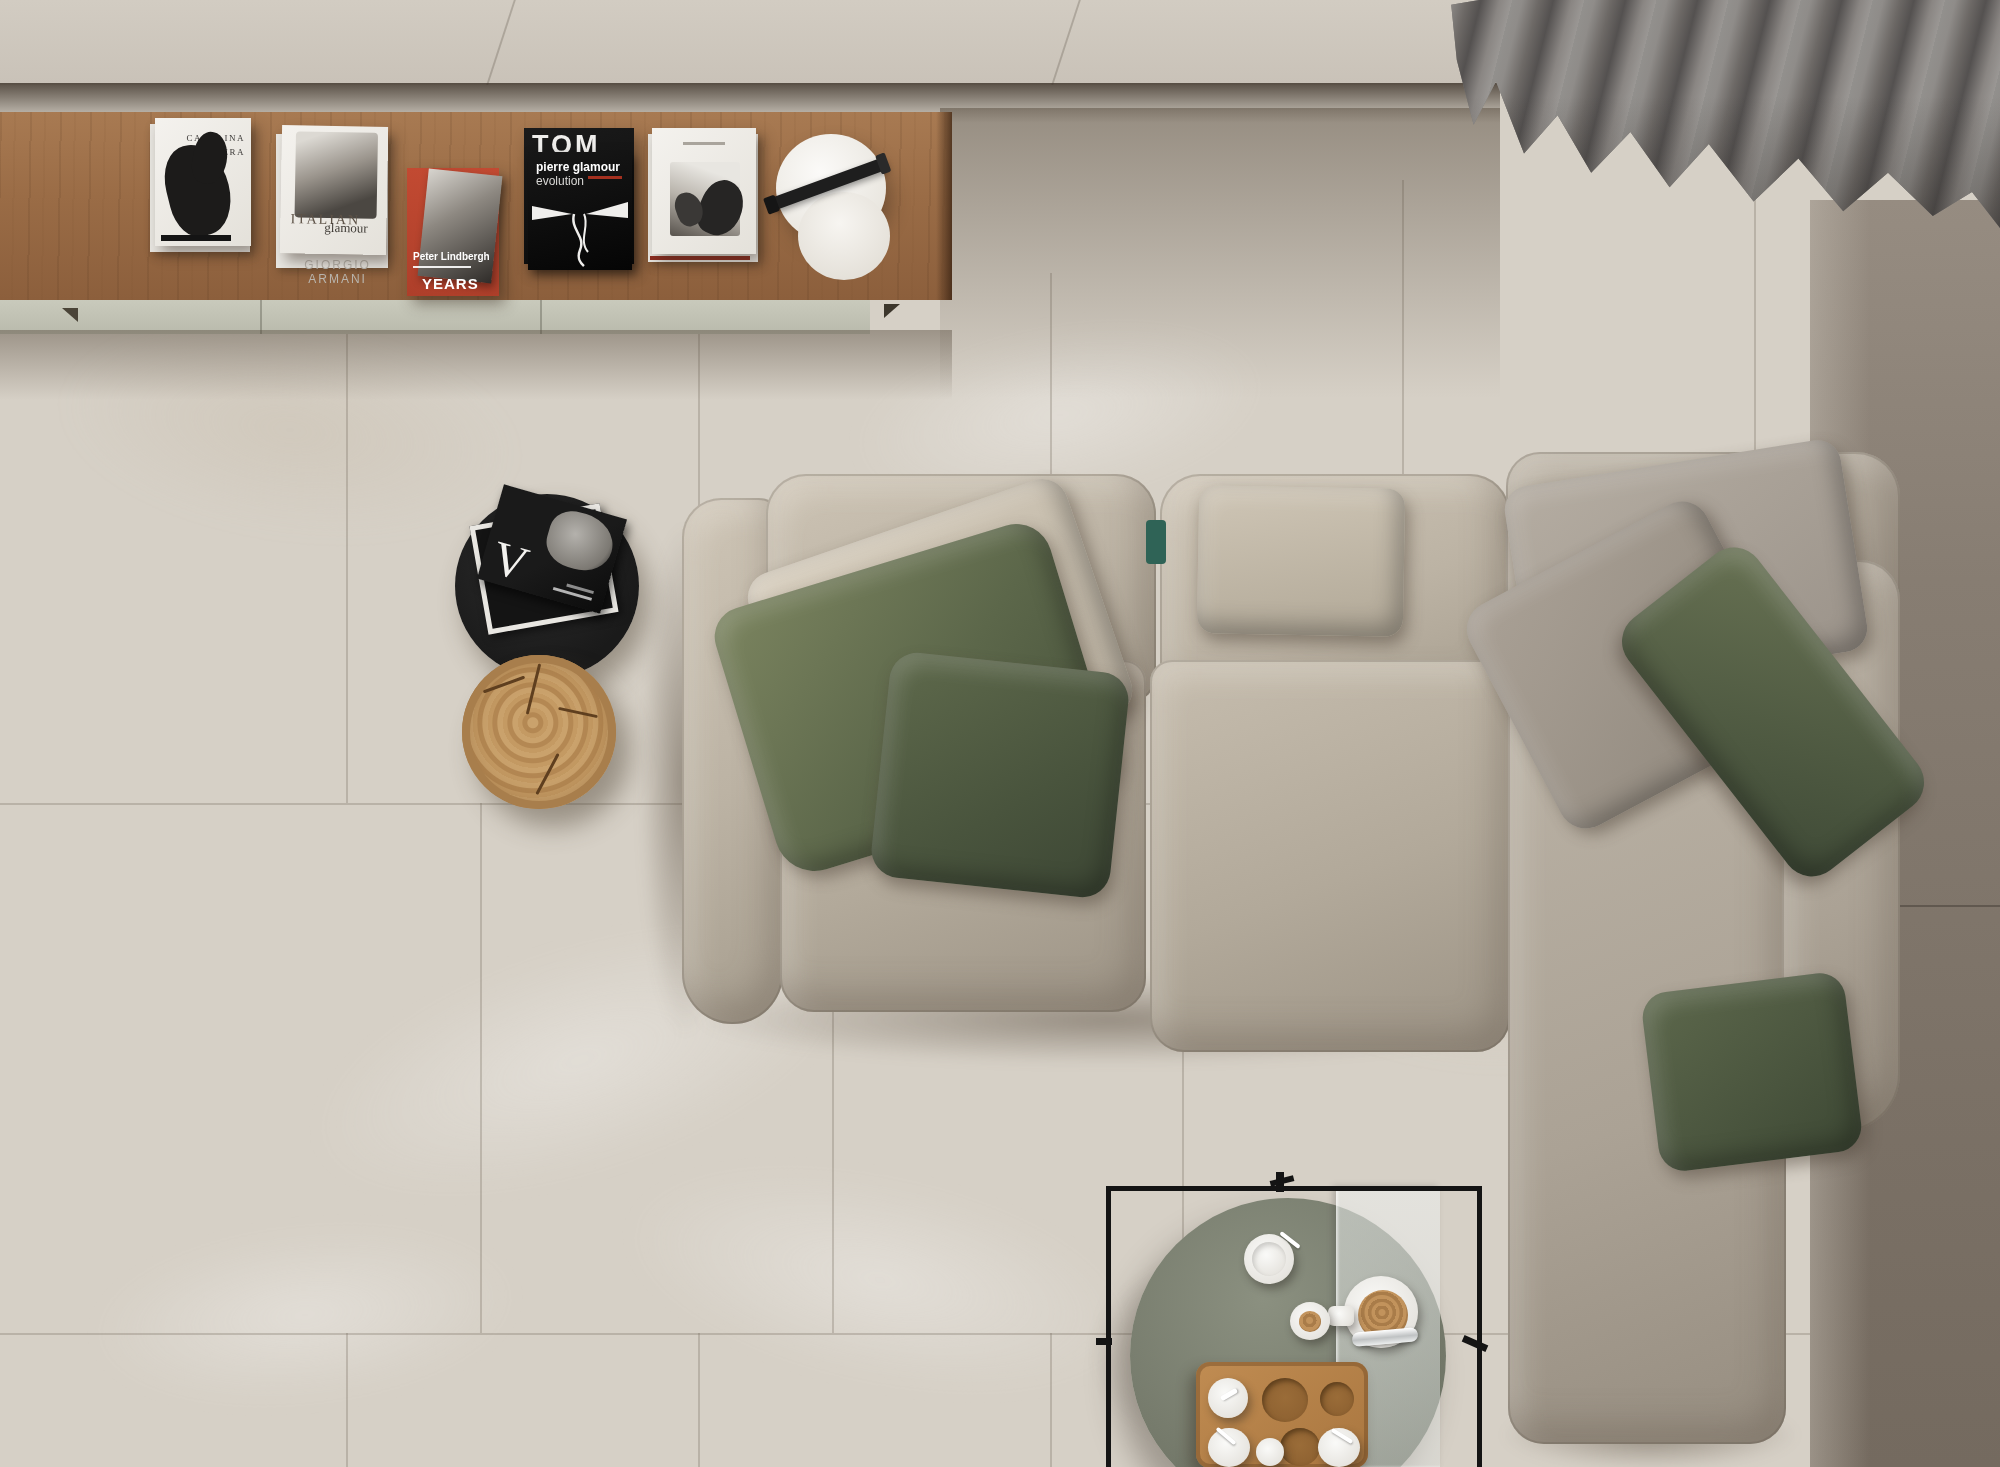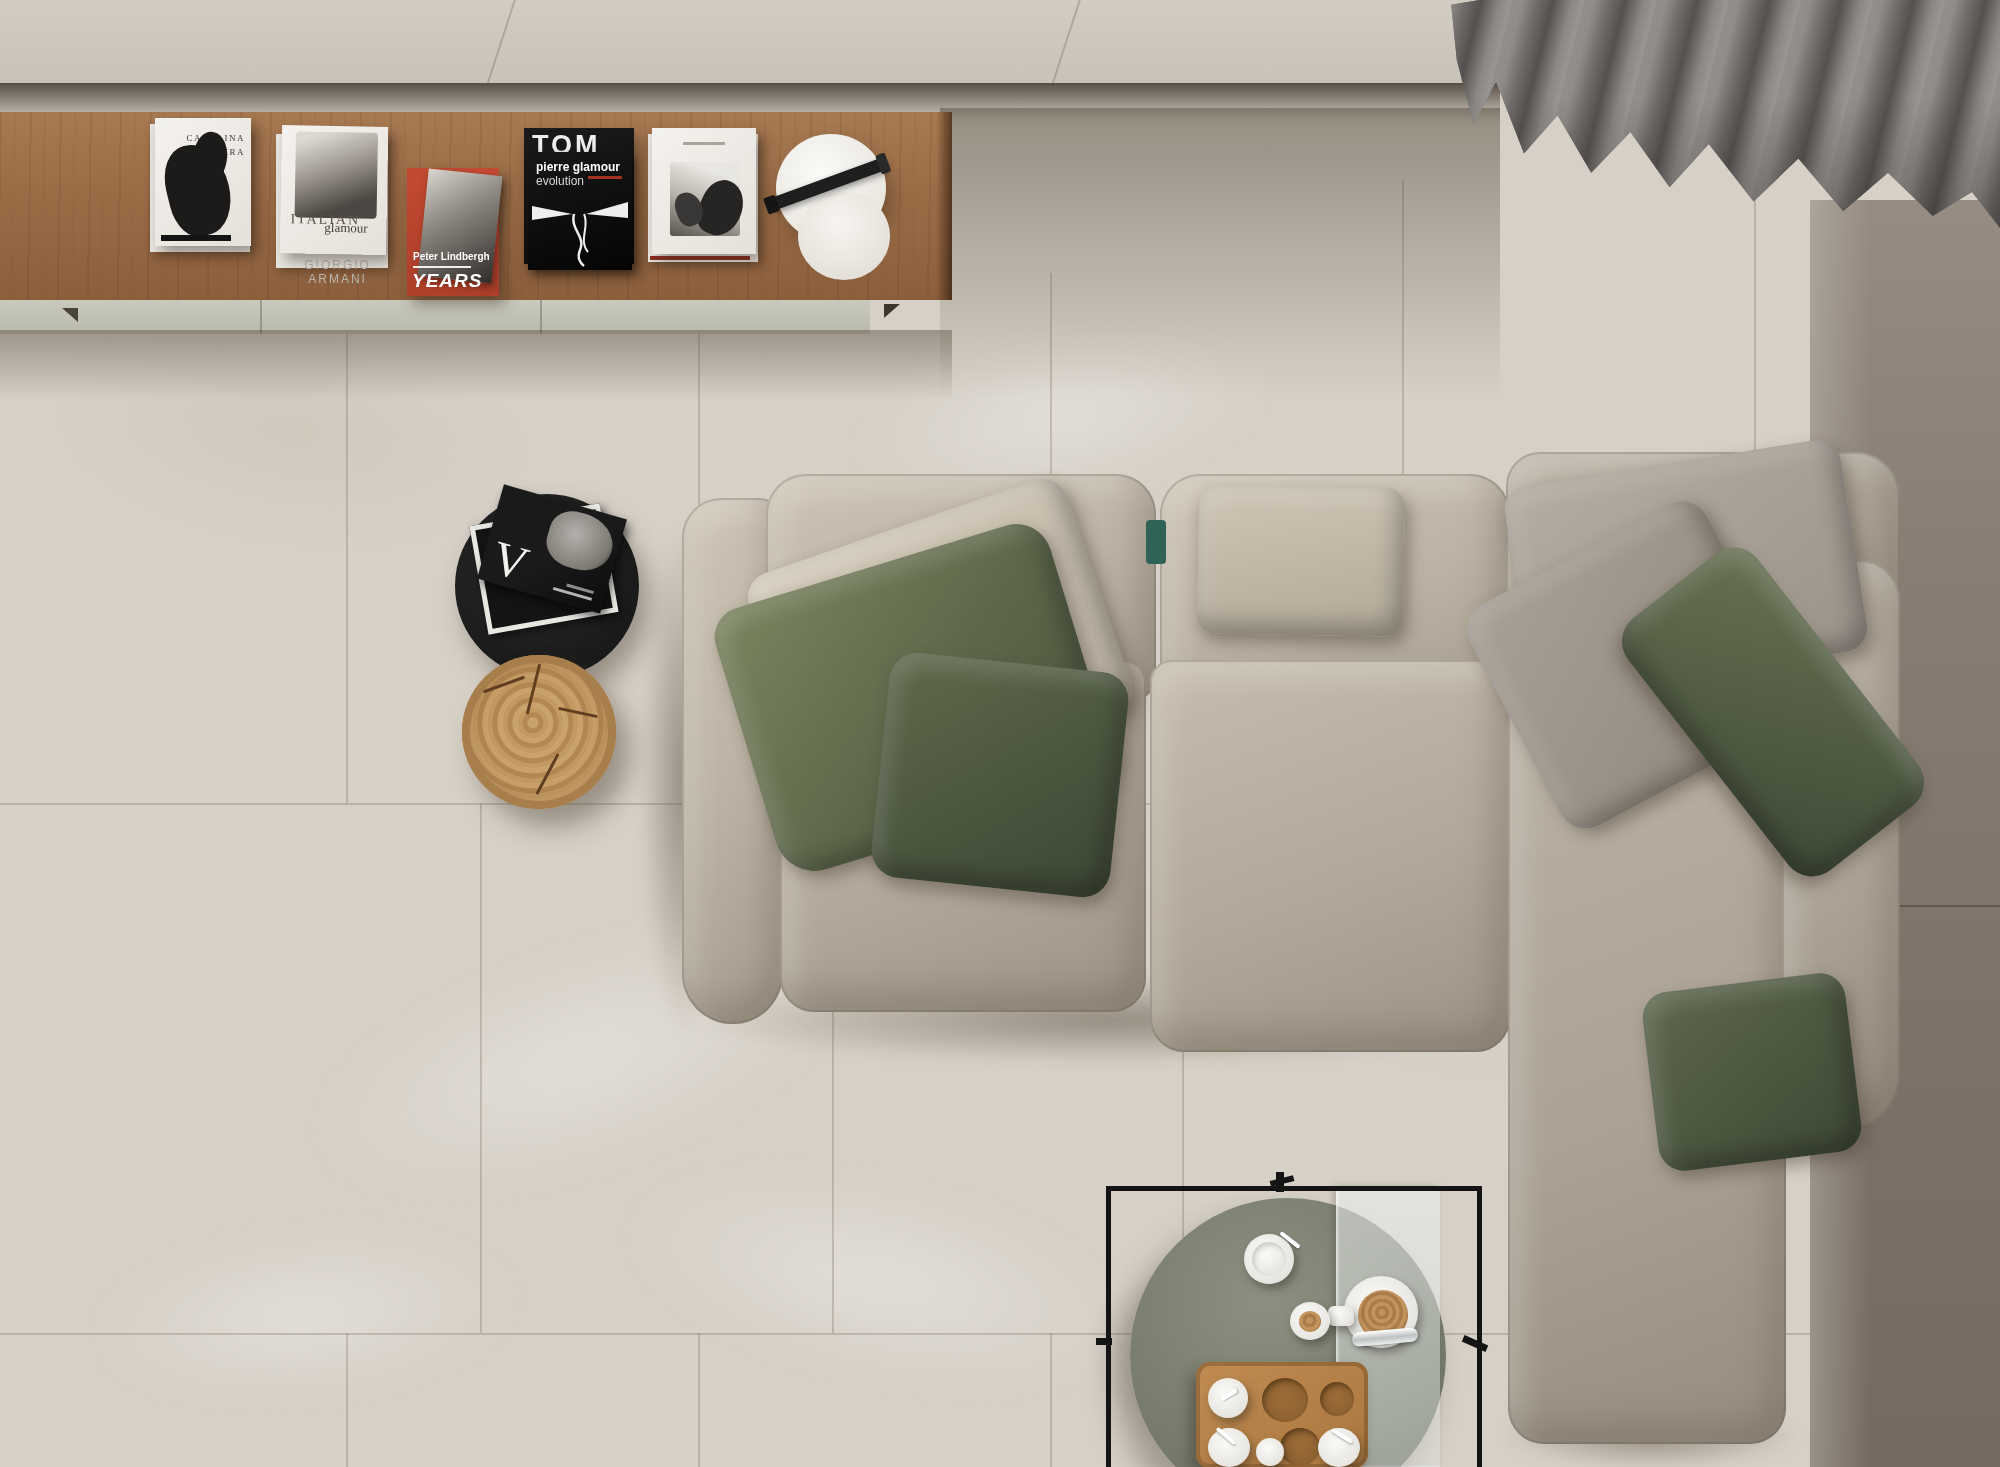--- a/index.html
+++ b/index.html
@@ -55,21 +55,21 @@
      font-size:14px;letter-spacing:2px;color:#5d5247;}
   .b2-script{position:absolute;left:44px;bottom:18px;font-family:"Liberation Serif",serif;
      font-size:13px;color:#3f3b36;}
   .b2-under{position:absolute;left:0;bottom:-18px;width:110%;text-align:center;
      font-size:12px;letter-spacing:2px;color:#b9b5ae;}
   .b3-red{background:linear-gradient(180deg,#c24a32,#ae3f2a);}
   .b3-photo{position:absolute;left:16px;top:4px;width:74px;height:108px;transform:rotate(6deg);
      background:linear-gradient(145deg,#d8d5cf 0%,#8d8881 40%,#2f2c29 100%);box-shadow:3px 4px 8px rgba(0,0,0,.4);}
   .b3-author{position:absolute;left:6px;bottom:34px;color:#fff;font-weight:bold;font-size:10px;}
   .b3-line{position:absolute;left:6px;bottom:28px;width:58px;height:2px;background:#fff;opacity:.9;}
-  .b3-years{position:absolute;left:5px;bottom:4px;color:#fff;font-weight:900;font-size:19px;letter-spacing:1px;font-style:italic;}
+  .b3-years{position:absolute;left:15px;bottom:4px;color:#fff;font-weight:900;font-size:15px;letter-spacing:1px;}
   .b4-black{background:linear-gradient(160deg,#1b1b1b,#0c0c0c);}
   .b4-tom{position:absolute;left:8px;top:2px;color:#efeeec;font-weight:900;font-size:27px;letter-spacing:3px;text-decoration:underline;}
   .b4-top{position:absolute;left:4px;top:24px;width:104px;height:118px;
      background:linear-gradient(165deg,#171717,#050505);box-shadow:4px 5px 10px rgba(0,0,0,.5);}
   .b4-pc{position:absolute;left:8px;top:8px;color:#fff;font-size:12px;font-weight:bold;}
   .b4-pc .light{font-weight:normal;color:#d9d8d6;}
   .b4-red{position:absolute;right:10px;top:24px;width:34px;height:3px;background:#a4301f;}
   .b5-art{position:absolute;left:18px;top:34px;right:16px;bottom:18px;
      background:linear-gradient(200deg,#e8e6e1 20%,#b9b4ac 55%,#57524c 100%);border-radius:3px;}
   .b5-cap{position:absolute;top:14px;left:0;width:100%;height:3px;

